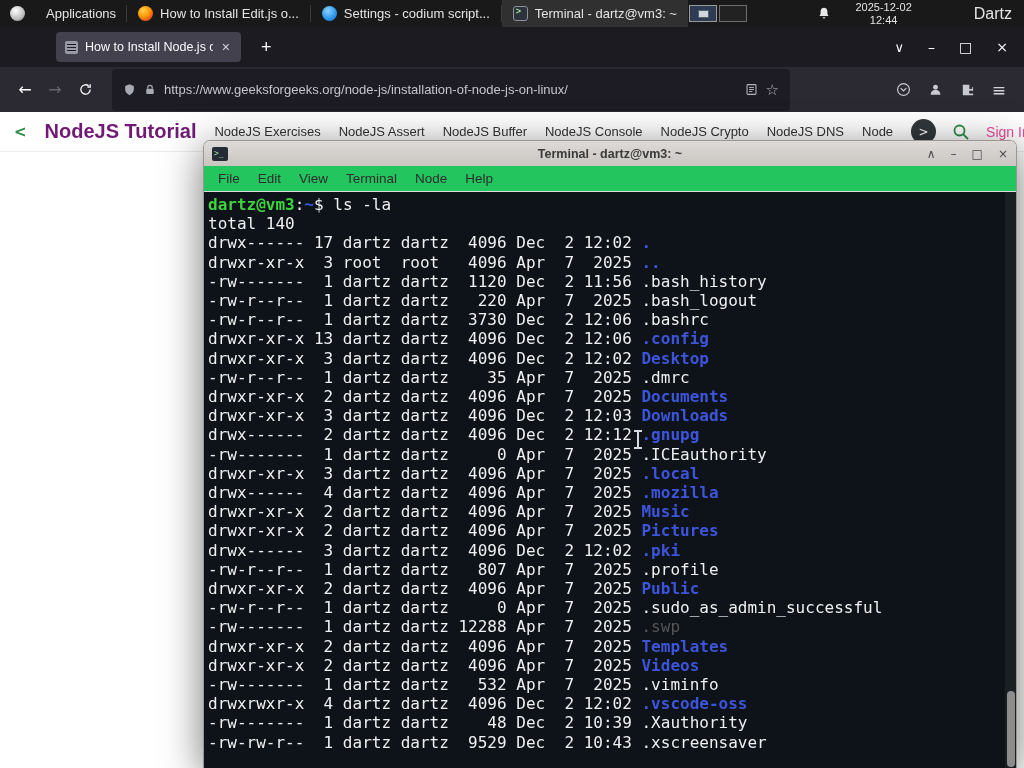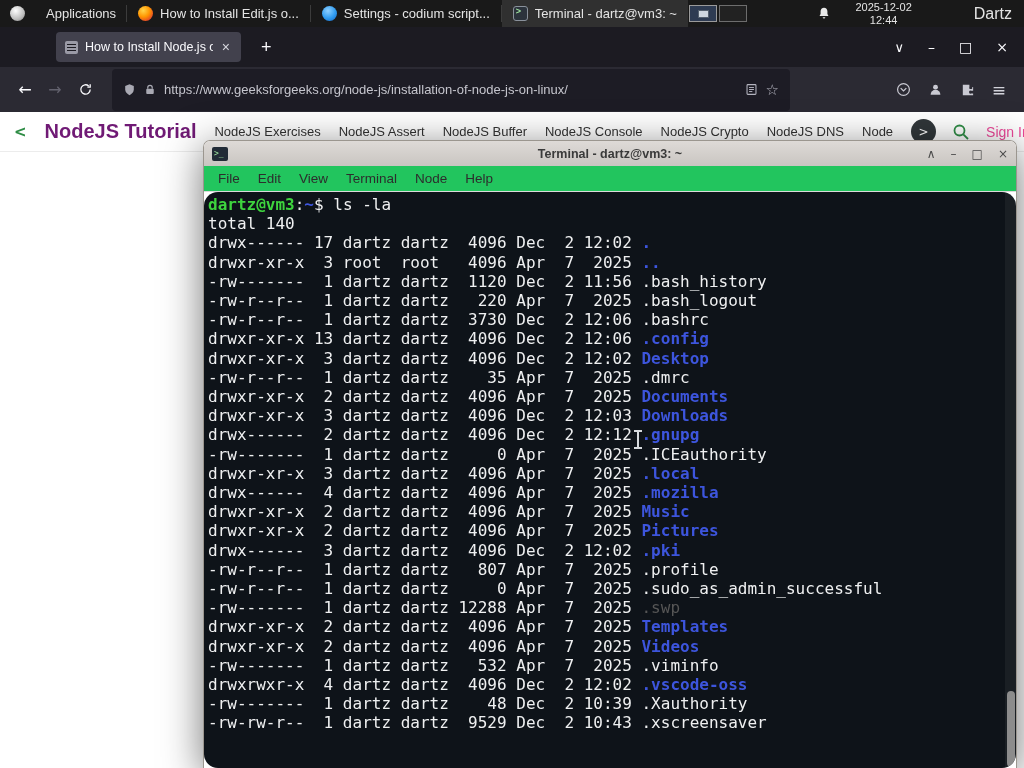--- a/index.html
+++ b/index.html
@@ -79,21 +79,21 @@
   .tb-title{position:absolute;left:0;right:0;text-align:center;font-weight:bold;font-size:12.5px;color:#3a3a3a;}
   .tb-icon{width:16px;height:14px;background:#222b36;border-radius:2px;position:relative;z-index:1;}
   .tb-icon::after{content:">_";position:absolute;left:2px;top:0px;font-size:8px;line-height:13px;
                   color:#9fe59f;font-family:"DejaVu Sans Mono",monospace;}
   .tb-btns{margin-left:auto;display:flex;align-items:center;gap:15px;z-index:1;color:#4b4b4b;
            font-family:"DejaVu Sans",sans-serif;font-size:12px;}
   .menubar{height:26px;background:#22c55e;border-bottom:1px solid #dadada;display:flex;align-items:center;
            padding:0 5px;font-size:13.5px;color:#2d2d2d;flex:0 0 auto;}
   .menu-item{padding:0 9px;}
   .term-body{flex:1;background:#0e1319;color:#eff0f1;position:relative;overflow:hidden;
-             padding:3px 0 0 4px;font-family:"DejaVu Sans Mono",monospace;font-size:16px;line-height:19.2px;border-radius:14px;}
+             padding:3px 0 0 4px;font-family:"DejaVu Sans Mono",monospace;font-size:16px;line-height:19.2px;}
   .term-line{white-space:pre;}
   .t-green{color:#3ed43e;font-weight:bold;}
   .t-blue{color:#3d55dd;font-weight:bold;}
   .t-dim{color:#565656;}
   .term-scroll{position:absolute;top:0;right:0;bottom:0;width:11px;background:rgba(255,255,255,.05);}
   .term-thumb{position:absolute;right:1px;bottom:1px;width:8px;height:76px;background:#8c8c8c;border-radius:4px;}
   .ibeam{position:absolute;left:433px;top:240px;width:2px;height:15px;background:#d6d9dd;}
   .ibeam::before,.ibeam::after{content:"";position:absolute;left:-3px;width:8px;height:2px;background:#d6d9dd;}
   .ibeam::before{top:-2px;} .ibeam::after{bottom:-2px;}
 
@@ -276,20 +276,21 @@
           <div class="term-line"><span>drwxr-xr-x  2 dartz dartz  4096 Apr  7  2025 </span><span class="t-blue">Documents</span></div>
           <div class="term-line"><span>drwxr-xr-x  3 dartz dartz  4096 Dec  2 12:03 </span><span class="t-blue">Downloads</span></div>
           <div class="term-line"><span>drwx------  2 dartz dartz  4096 Dec  2 12:12 </span><span class="t-blue">.gnupg</span></div>
           <div class="term-line"><span>-rw-------  1 dartz dartz     0 Apr  7  2025 </span><span>.ICEauthority</span></div>
           <div class="term-line"><span>drwxr-xr-x  3 dartz dartz  4096 Apr  7  2025 </span><span class="t-blue">.local</span></div>
           <div class="term-line"><span>drwx------  4 dartz dartz  4096 Apr  7  2025 </span><span class="t-blue">.mozilla</span></div>
           <div class="term-line"><span>drwxr-xr-x  2 dartz dartz  4096 Apr  7  2025 </span><span class="t-blue">Music</span></div>
           <div class="term-line"><span>drwxr-xr-x  2 dartz dartz  4096 Apr  7  2025 </span><span class="t-blue">Pictures</span></div>
           <div class="term-line"><span>drwx------  3 dartz dartz  4096 Dec  2 12:02 </span><span class="t-blue">.pki</span></div>
           <div class="term-line"><span>-rw-r--r--  1 dartz dartz   807 Apr  7  2025 </span><span>.profile</span></div>
+          <div class="term-line"><span>drwxr-xr-x  2 dartz dartz  4096 Apr  7  2025 </span><span class="t-blue">Public</span></div>
           <div class="term-line"><span>-rw-r--r--  1 dartz dartz     0 Apr  7  2025 </span><span>.sudo_as_admin_successful</span></div>
           <div class="term-line"><span>-rw-------  1 dartz dartz 12288 Apr  7  2025 </span><span class="t-dim">.swp</span></div>
           <div class="term-line"><span>drwxr-xr-x  2 dartz dartz  4096 Apr  7  2025 </span><span class="t-blue">Templates</span></div>
           <div class="term-line"><span>drwxr-xr-x  2 dartz dartz  4096 Apr  7  2025 </span><span class="t-blue">Videos</span></div>
           <div class="term-line"><span>-rw-------  1 dartz dartz   532 Apr  7  2025 </span><span>.viminfo</span></div>
           <div class="term-line"><span>drwxrwxr-x  4 dartz dartz  4096 Dec  2 12:02 </span><span class="t-blue">.vscode-oss</span></div>
           <div class="term-line"><span>-rw-------  1 dartz dartz    48 Dec  2 10:39 </span><span>.Xauthority</span></div>
           <div class="term-line"><span>-rw-rw-r--  1 dartz dartz  9529 Dec  2 10:43 </span><span>.xscreensaver</span></div>
         </div>
       <div class="ibeam"></div>

